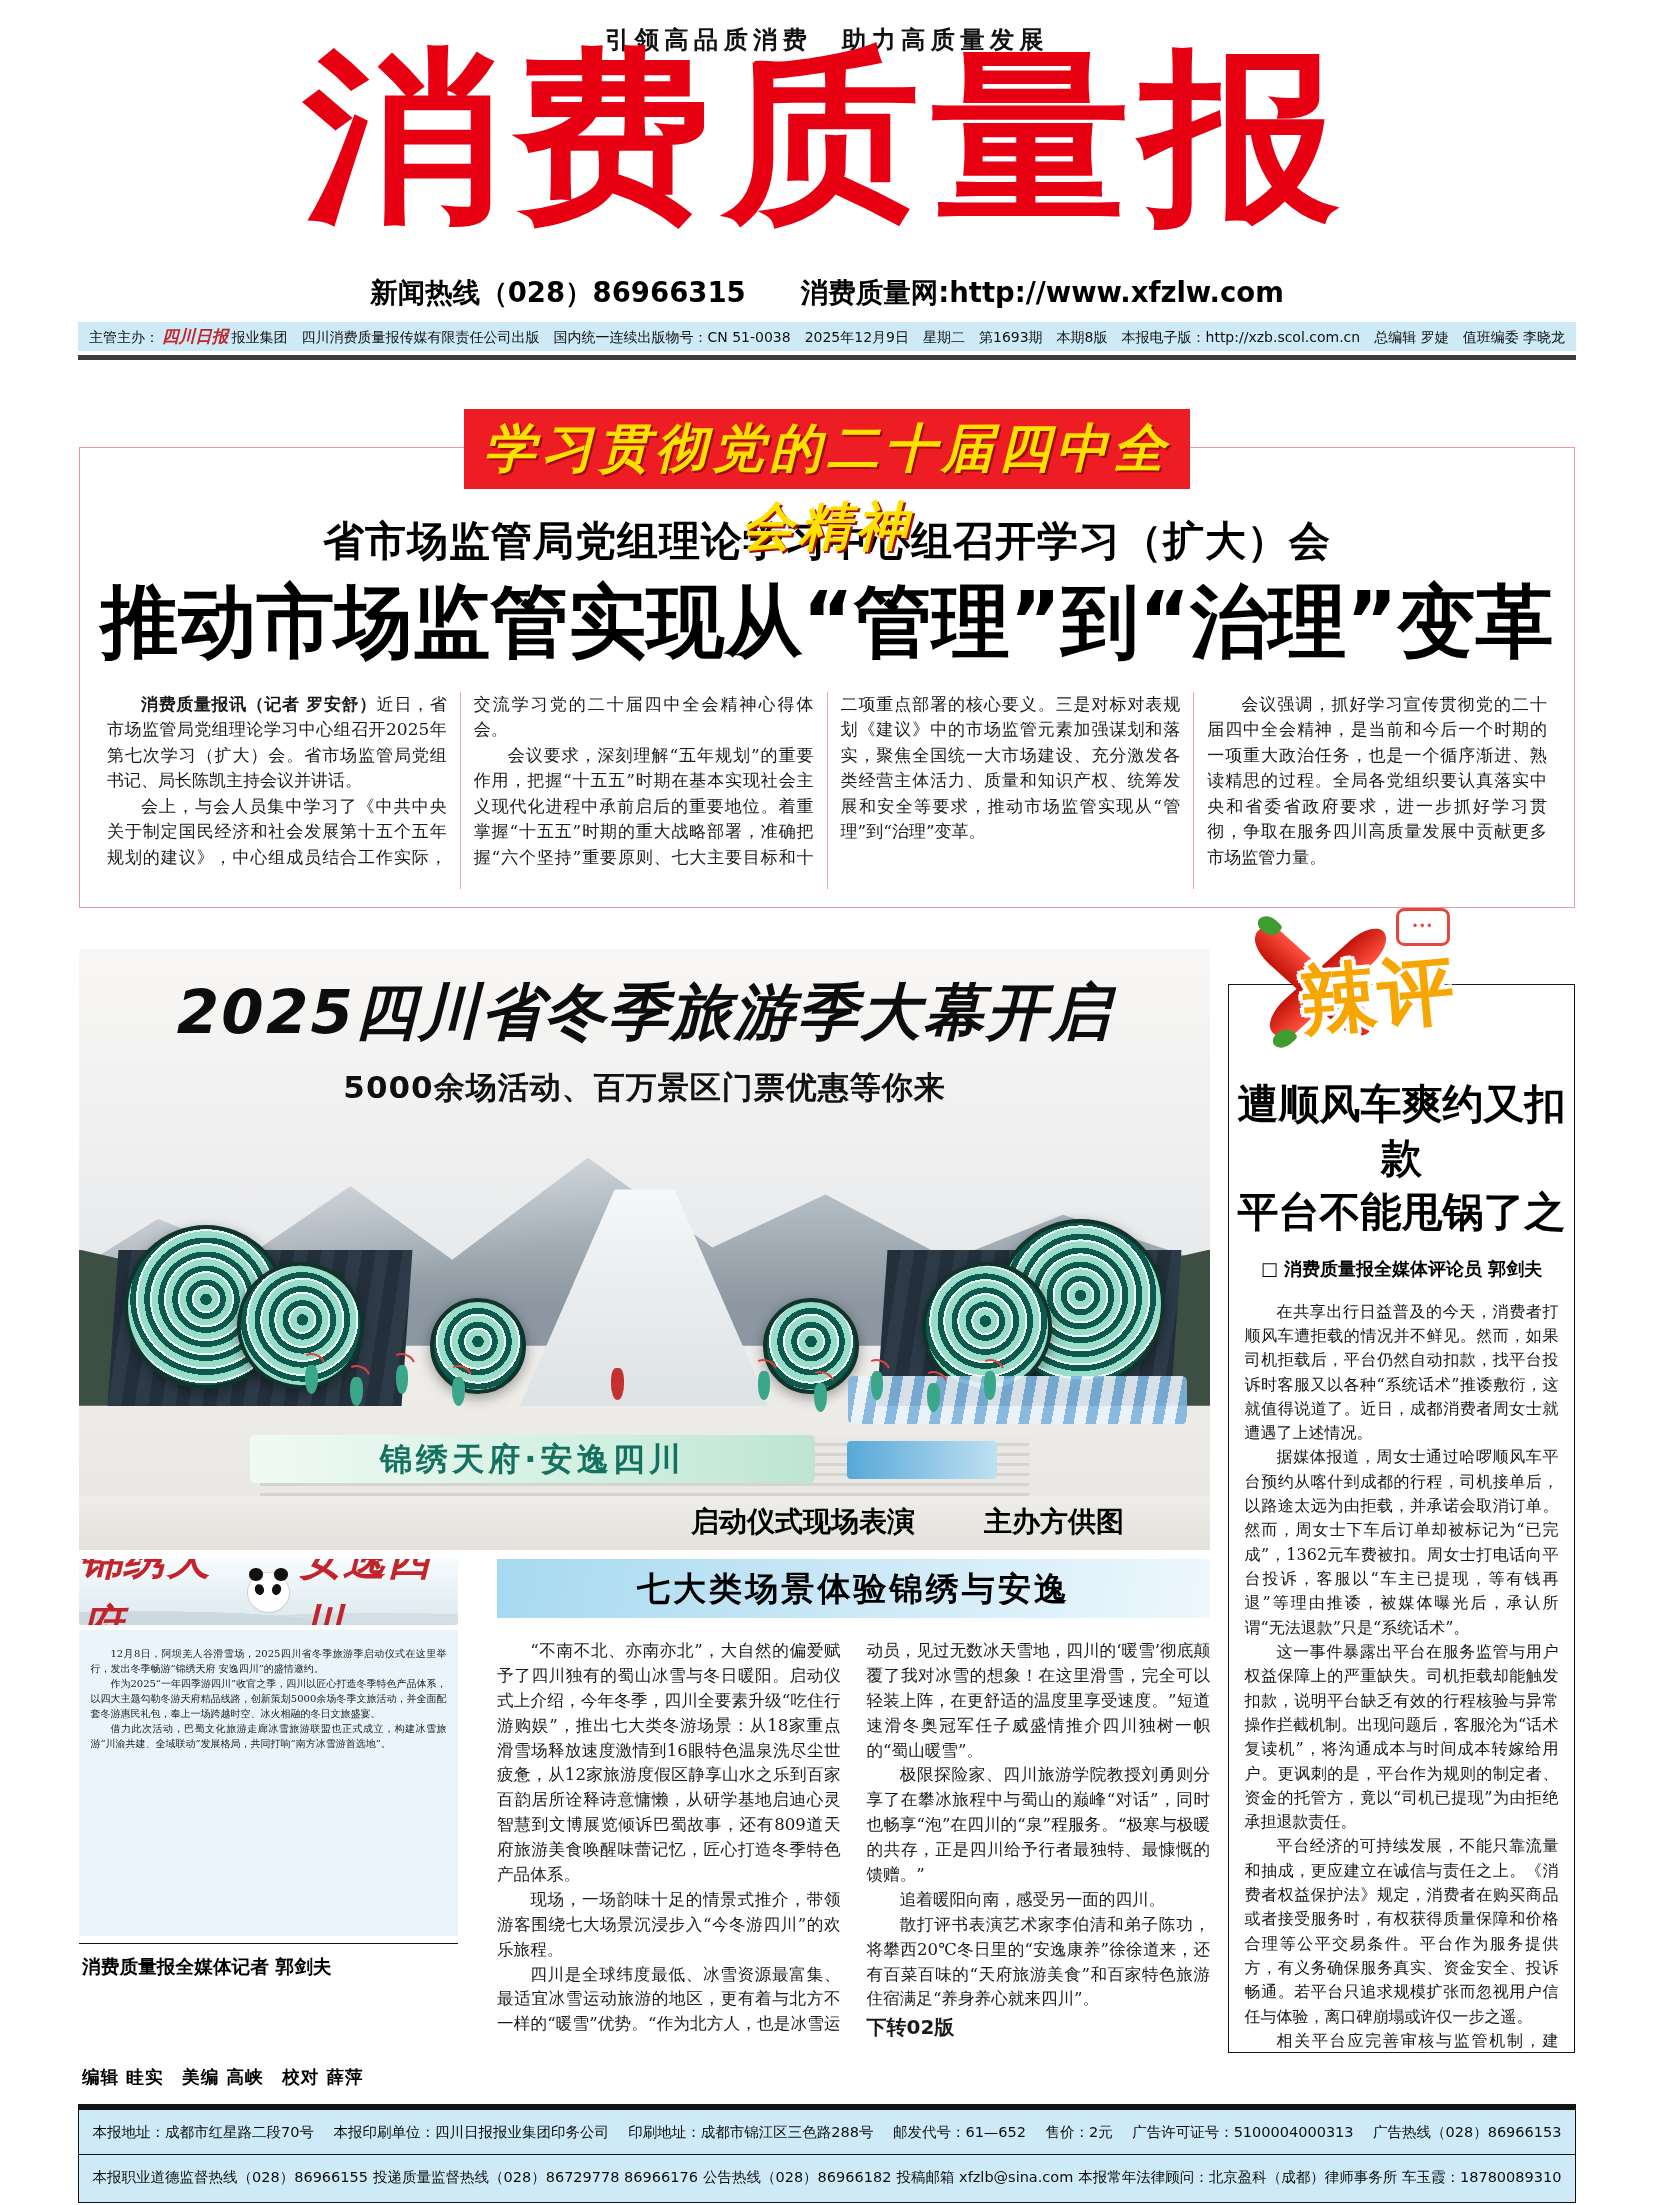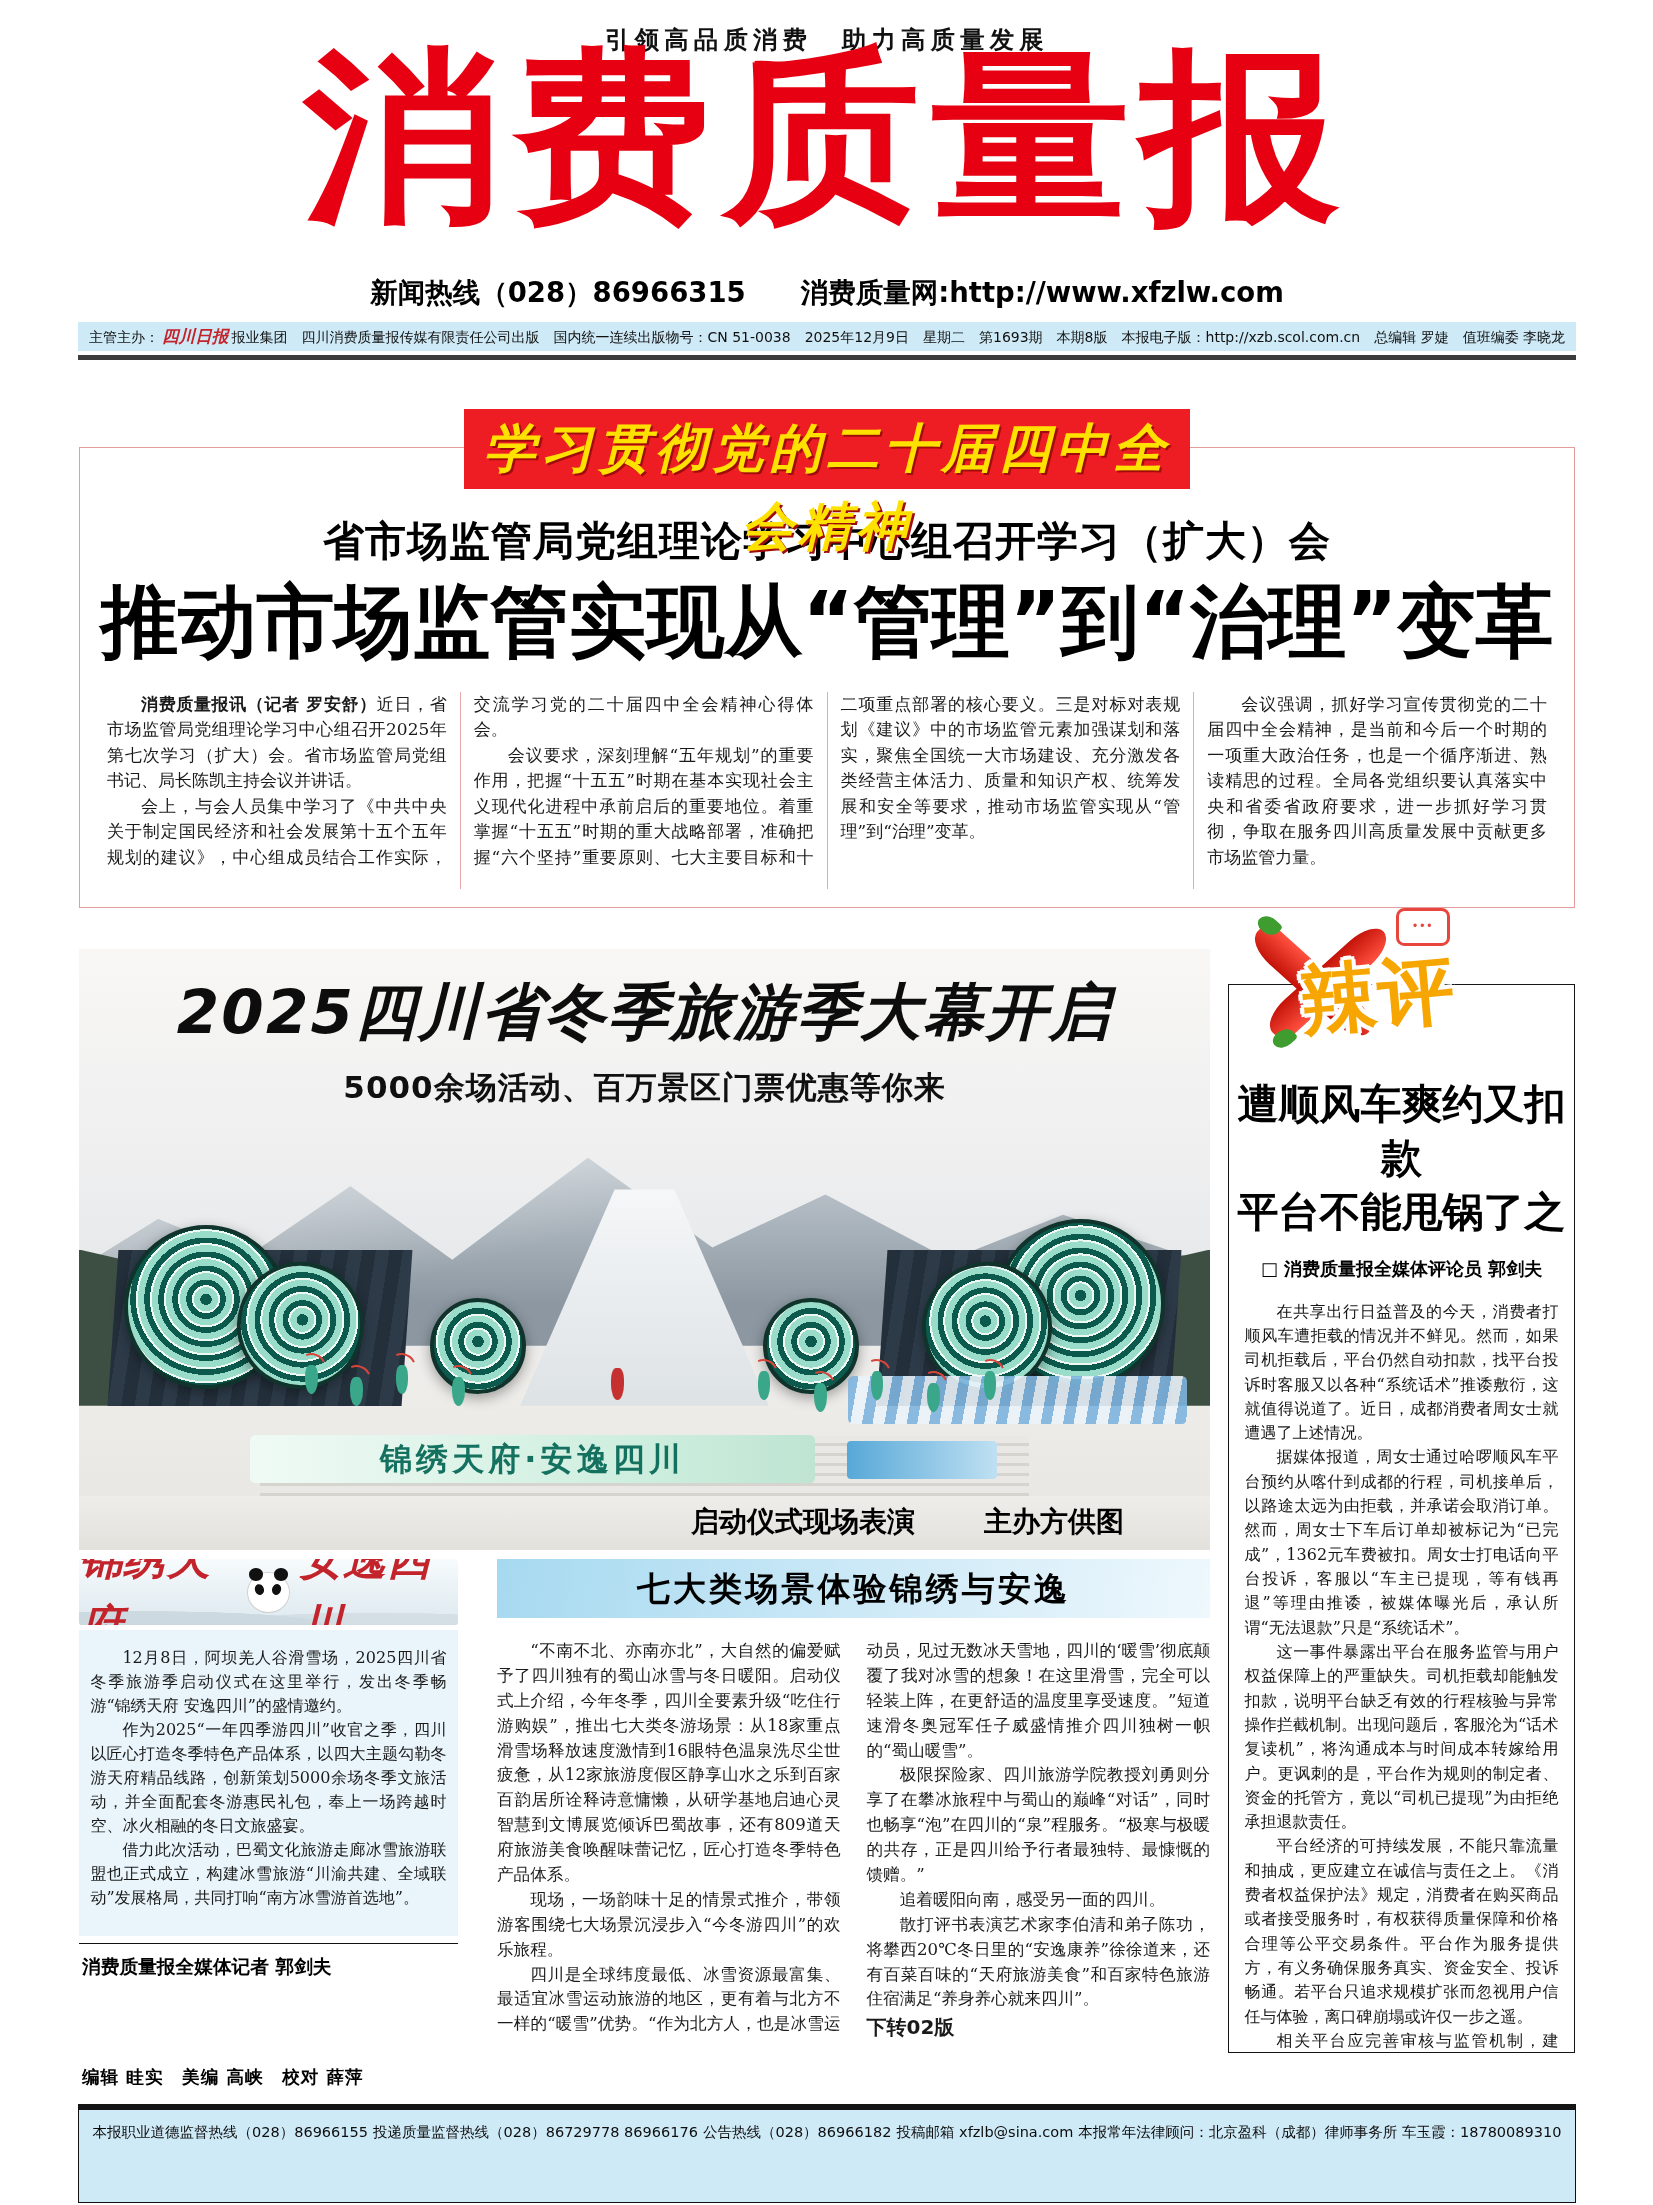--- a/index.html
+++ b/index.html
@@ -140,21 +140,21 @@
         font-family:"DejaVu Serif","Liberation Serif",serif;font-style:italic;letter-spacing:1px;
         line-height:66px;}
   .wlogo-row{display:flex;justify-content:center;align-items:center;gap:9.3px;height:66px;}
   .panda{position:relative;z-index:2;width:45px;height:39px;background:#fff;border-radius:50%;
         border:1.6px solid #cfcfcf;display:inline-block;}
   .panda i{position:absolute;width:13.5px;height:12.4px;background:#111;border-radius:50%;top:-4.1px;}
   .panda i.e1{left:1px;} .panda i.e2{right:1px;}
   .panda b{position:absolute;width:9.3px;height:11.4px;background:#111;border-radius:50%;top:11.4px;}
   .panda b.p1{left:7.3px;transform:rotate(-18deg);} .panda b.p2{right:7.3px;transform:rotate(18deg);}
   .wleft-body{margin-top:5.2px;background:#e9f5fb;padding:15.6px 11.4px 13.5px 11.4px;
-        font-size:16px;line-height:1.5;text-align:justify;min-height:306px;box-sizing:border-box;}
+        font-size:10px;line-height:1.5;text-align:justify;min-height:306px;box-sizing:border-box;}
   .wleft-body p{margin:0;text-indent:2em;}
   .wl-rule{margin-top:7.3px;border-top:1.6px solid #111;}
   .wl-byline{padding:9.3px 3.1px 0 3.1px;font-size:18.7px;font-weight:bold;color:#000;
         font-family:"DejaVu Sans","Liberation Sans",sans-serif;}
   .staff{position:absolute;top:2065px;left:82px;font-size:17.6px;font-weight:bold;color:#000;
         font-family:"DejaVu Sans","Liberation Sans",sans-serif;letter-spacing:1px;}
 
   
   .wmid{position:absolute;top:1559px;left:497px;width:713px;}
   .wmid-header{height:59px;text-align:center;
@@ -296,20 +296,29 @@
       <p>现场，一场韵味十足的情景式推介，带领游客围绕七大场景沉浸步入“今冬游四川”的欢乐旅程。</p>
       <p>四川是全球纬度最低、冰雪资源最富集、最适宜冰雪运动旅游的地区，更有着与北方不一样的“暖雪”优势。“作为北方人，也是冰雪运动员，见过无数冰天雪地，四川的‘暖雪’彻底颠覆了我对冰雪的想象！在这里滑雪，完全可以轻装上阵，在更舒适的温度里享受速度。”短道速滑冬奥冠军任子威盛情推介四川独树一帜的“蜀山暖雪”。</p>
       <p>极限探险家、四川旅游学院教授刘勇则分享了在攀冰旅程中与蜀山的巅峰“对话”，同时也畅享“泡”在四川的“泉”程服务。“极寒与极暖的共存，正是四川给予行者最独特、最慷慨的馈赠。”</p>
       <p>追着暖阳向南，感受另一面的四川。</p>
       <p>散打评书表演艺术家李伯清和弟子陈功，将攀西20℃冬日里的“安逸康养”徐徐道来，还有百菜百味的“天府旅游美食”和百家特色旅游住宿满足“养身养心就来四川”。</p>
       <div class="turn">下转02版</div>
     </div>
   </section>
 
   <footer class="footer">
+    <div class="f-row f-row1">
+      <span>本报地址：成都市红星路二段70号</span>
+      <span>本报印刷单位：四川日报报业集团印务公司</span>
+      <span>印刷地址：成都市锦江区三色路288号</span>
+      <span>邮发代号：61—652</span>
+      <span>售价：2元</span>
+      <span>广告许可证号：5100004000313</span>
+      <span>广告热线（028）86966153</span>
+    </div>
     <div class="f-row">
       <span>本报职业道德监督热线（028）86966155</span>
       <span>投递质量监督热线（028）86729778 86966176</span>
       <span>公告热线（028）86966182</span>
       <span>投稿邮箱 xfzlb@sina.com</span>
       <span>本报常年法律顾问：北京盈科（成都）律师事务所 车玉霞：18780089310</span>
     </div>
   </footer>
 
 </div>

